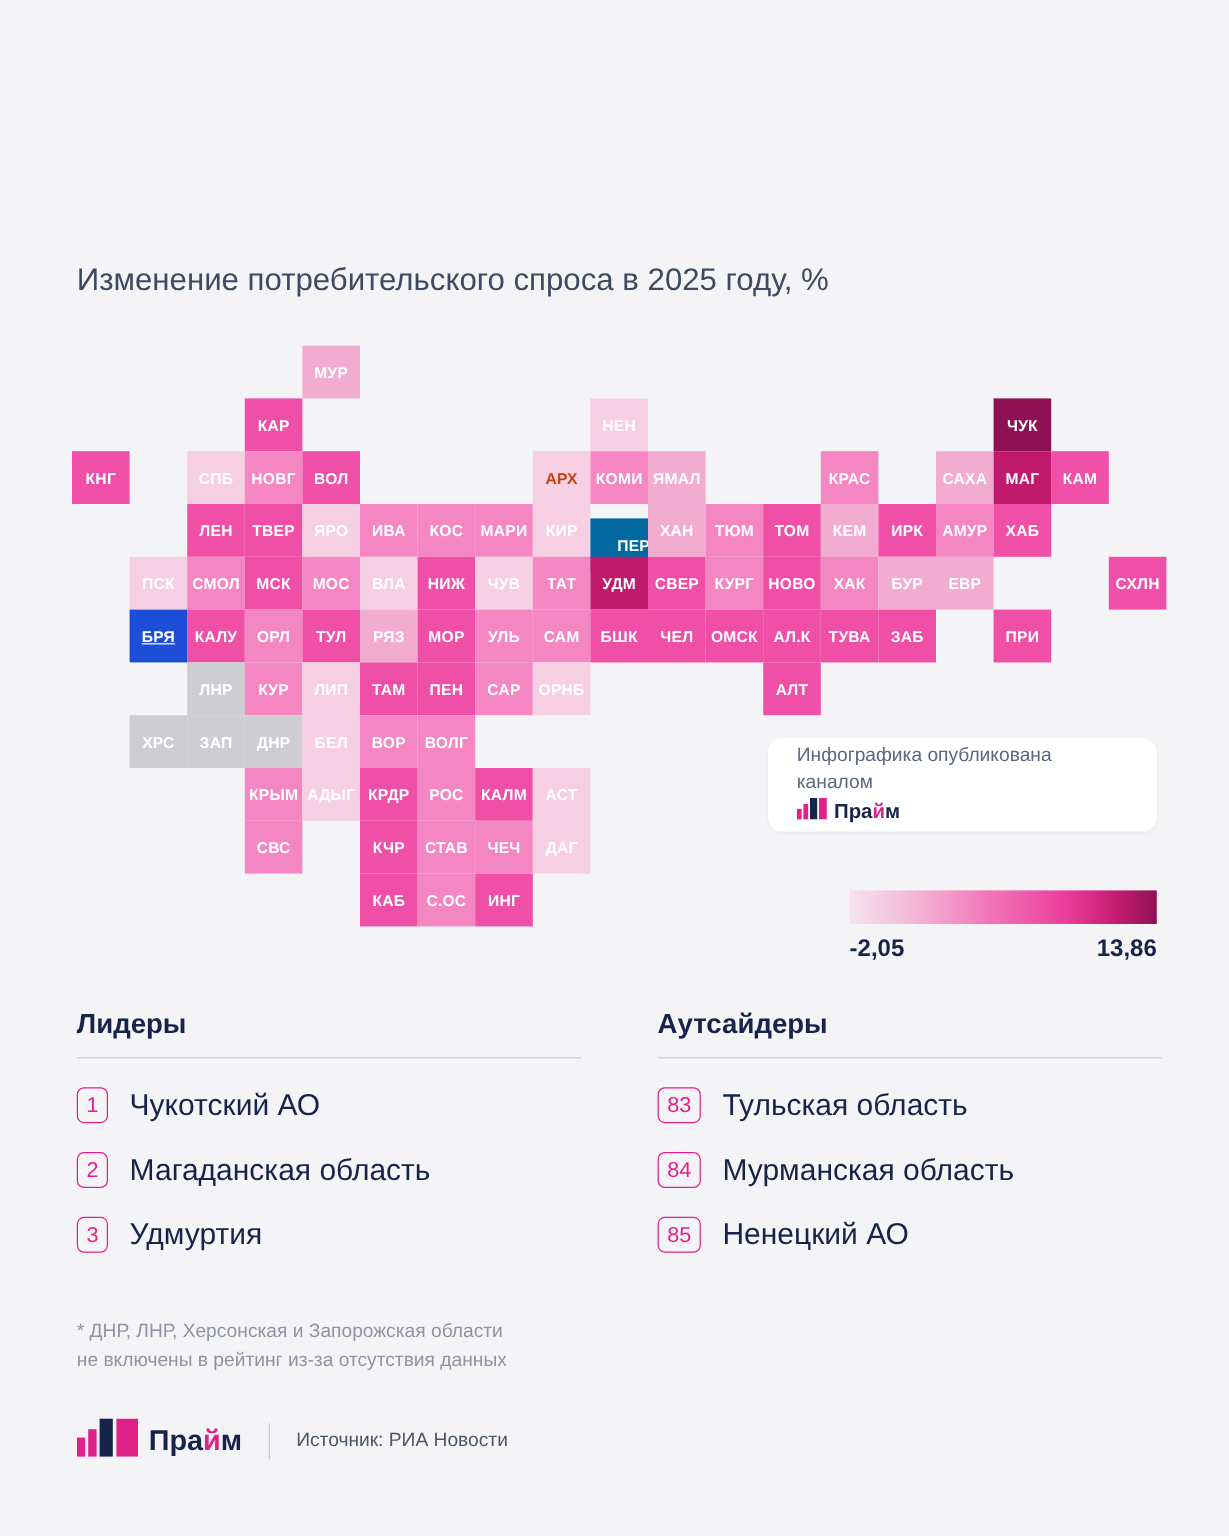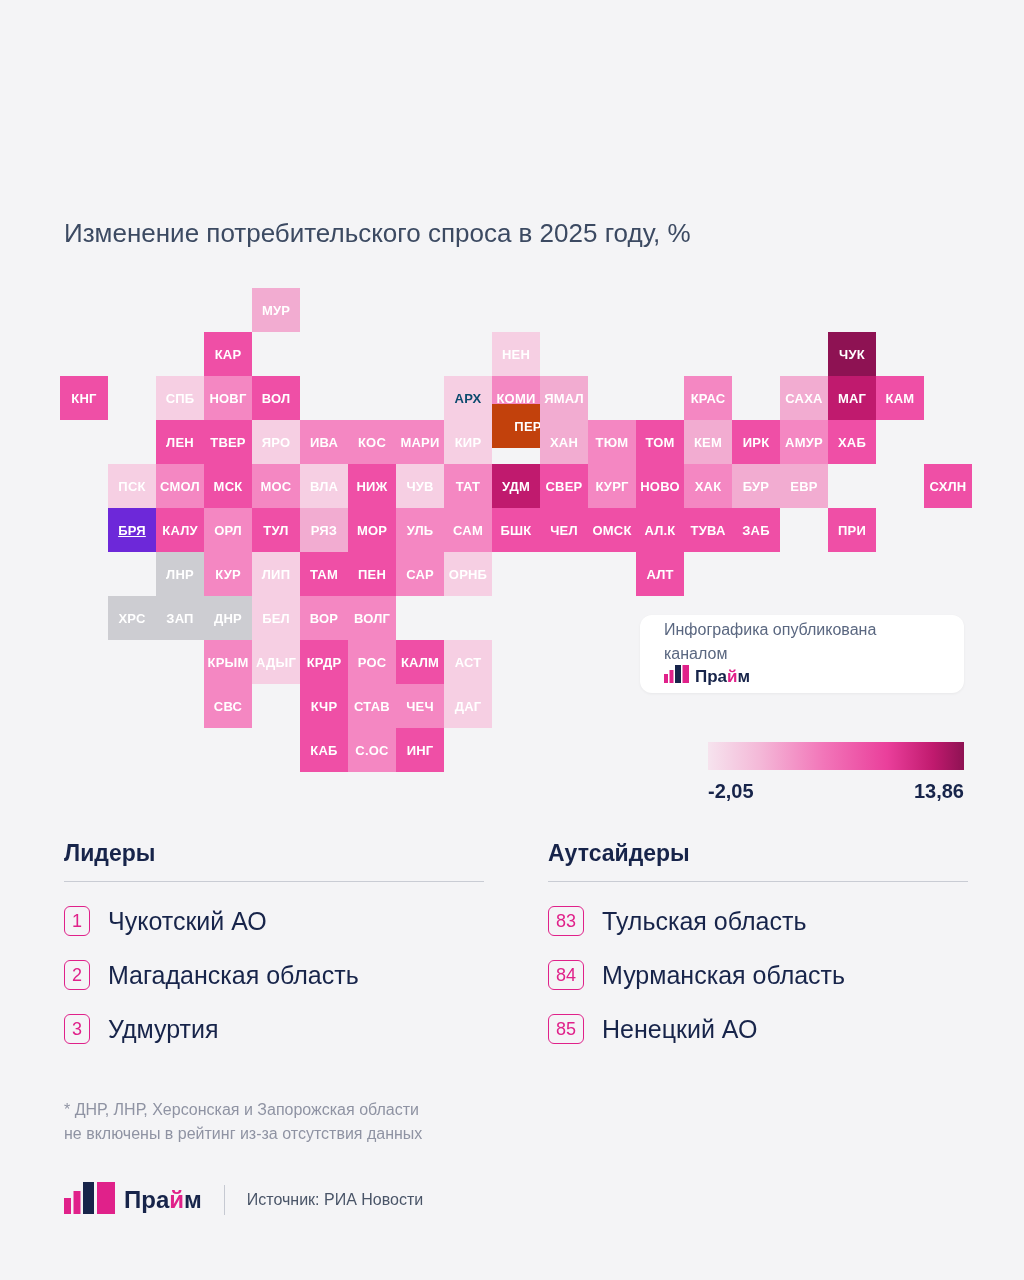--- a/index.html
+++ b/index.html
@@ -98,35 +98,35 @@
 
   <div class="map" id="map">
       <div class="cell" style="left: 192px; top: 0px; background: rgb(242, 172, 209); color: rgb(255, 255, 255);">МУР</div>
       <div class="cell" style="left: 144px; top: 44px; background: rgb(239, 79, 166);">КАР</div>
       <div class="cell" style="left: 432px; top: 44px; background: rgb(246, 207, 227); color: rgb(255, 255, 255);">НЕН</div>
       <div class="cell" style="left: 768px; top: 44px; background: rgb(142, 18, 83);">ЧУК</div>
       <div class="cell" style="left: 0px; top: 88px; background: rgb(239, 79, 166);">КНГ</div>
       <div class="cell" style="left: 96px; top: 88px; background: rgb(246, 207, 227); color: rgb(255, 255, 255);">СПБ</div>
       <div class="cell" style="left: 144px; top: 88px; background: rgb(244, 135, 194);">НОВГ</div>
       <div class="cell" style="left: 192px; top: 88px; background: rgb(239, 79, 166);">ВОЛ</div>
-      <div class="cell" style="left: 384px; top: 88px; background: rgb(246, 207, 227); color: #0c4a6e;">АРХ</div>
+      <div class="cell" style="left: 384px; top: 88px; background: rgb(246, 207, 227); color: #c2410c;">АРХ</div>
       <div class="cell" style="left: 432px; top: 88px; background: rgb(244, 135, 194);">КОМИ</div>
       <div class="cell" style="left: 480px; top: 88px; background: rgb(242, 172, 209); color: rgb(255, 255, 255);">ЯМАЛ</div>
       <div class="cell" style="left: 624px; top: 88px; background: rgb(244, 135, 194);">КРАС</div>
       <div class="cell" style="left: 720px; top: 88px; background: rgb(242, 172, 209); color: rgb(255, 255, 255);">САХА</div>
       <div class="cell" style="left: 768px; top: 88px; background: rgb(192, 26, 110);">МАГ</div>
       <div class="cell" style="left: 816px; top: 88px; background: rgb(239, 79, 166);">КАМ</div>
       <div class="cell" style="left: 96px; top: 132px; background: rgb(239, 79, 166);">ЛЕН</div>
       <div class="cell" style="left: 144px; top: 132px; background: rgb(239, 79, 166);">ТВЕР</div>
       <div class="cell" style="left: 192px; top: 132px; background: rgb(246, 207, 227); color: rgb(255, 255, 255);">ЯРО</div>
       <div class="cell" style="left: 240px; top: 132px; background: rgb(244, 135, 194);">ИВА</div>
       <div class="cell" style="left: 288px; top: 132px; background: rgb(244, 135, 194);">КОС</div>
       <div class="cell" style="left: 336px; top: 132px; background: rgb(244, 135, 194);">МАРИ</div>
       <div class="cell" style="left: 384px; top: 132px; background: rgb(246, 207, 227); color: rgb(255, 255, 255);">КИР</div>
-      <div class="cell" style="left: 432px; top: 116px; background: #c2410c; padding-left: 24px;">ПЕР</div>
+      <div class="cell" style="left: 432px; top: 144px; background: #0369a1; padding-left: 24px;">ПЕР</div>
       <div class="cell" style="left: 480px; top: 132px; background: rgb(242, 172, 209); color: rgb(255, 255, 255);">ХАН</div>
       <div class="cell" style="left: 528px; top: 132px; background: rgb(244, 135, 194);">ТЮМ</div>
       <div class="cell" style="left: 576px; top: 132px; background: rgb(239, 79, 166);">ТОМ</div>
       <div class="cell" style="left: 624px; top: 132px; background: rgb(242, 172, 209); color: rgb(255, 255, 255);">КЕМ</div>
       <div class="cell" style="left: 672px; top: 132px; background: rgb(239, 79, 166);">ИРК</div>
       <div class="cell" style="left: 720px; top: 132px; background: rgb(244, 135, 194);">АМУР</div>
       <div class="cell" style="left: 768px; top: 132px; background: rgb(239, 79, 166);">ХАБ</div>
       <div class="cell" style="left: 48px; top: 176px; background: rgb(246, 207, 227); color: rgb(255, 255, 255);">ПСК</div>
       <div class="cell" style="left: 96px; top: 176px; background: rgb(244, 135, 194);">СМОЛ</div>
       <div class="cell" style="left: 144px; top: 176px; background: rgb(239, 79, 166);">МСК</div>
@@ -136,21 +136,21 @@
       <div class="cell" style="left: 336px; top: 176px; background: rgb(246, 207, 227); color: rgb(255, 255, 255);">ЧУВ</div>
       <div class="cell" style="left: 384px; top: 176px; background: rgb(244, 135, 194);">ТАТ</div>
       <div class="cell" style="left: 432px; top: 176px; background: rgb(192, 26, 110);">УДМ</div>
       <div class="cell" style="left: 480px; top: 176px; background: rgb(239, 79, 166);">СВЕР</div>
       <div class="cell" style="left: 528px; top: 176px; background: rgb(244, 135, 194);">КУРГ</div>
       <div class="cell" style="left: 576px; top: 176px; background: rgb(239, 79, 166);">НОВО</div>
       <div class="cell" style="left: 624px; top: 176px; background: rgb(244, 135, 194);">ХАК</div>
       <div class="cell" style="left: 672px; top: 176px; background: rgb(242, 172, 209); color: rgb(255, 255, 255);">БУР</div>
       <div class="cell" style="left: 720px; top: 176px; background: rgb(242, 172, 209); color: rgb(255, 255, 255);">ЕВР</div>
       <div class="cell" style="left: 864px; top: 176px; background: rgb(239, 79, 166);">СХЛН</div>
-      <div class="cell" style="left: 48px; top: 220px; background: #6d28d9; text-decoration: underline;">БРЯ</div>
+      <div class="cell" style="left: 48px; top: 220px; background: #1d4ed8; text-decoration: underline;">БРЯ</div>
       <div class="cell" style="left: 96px; top: 220px; background: rgb(239, 79, 166);">КАЛУ</div>
       <div class="cell" style="left: 144px; top: 220px; background: rgb(244, 135, 194);">ОРЛ</div>
       <div class="cell" style="left: 192px; top: 220px; background: rgb(239, 79, 166);">ТУЛ</div>
       <div class="cell" style="left: 240px; top: 220px; background: rgb(242, 172, 209); color: rgb(255, 255, 255);">РЯЗ</div>
       <div class="cell" style="left: 288px; top: 220px; background: rgb(239, 79, 166);">МОР</div>
       <div class="cell" style="left: 336px; top: 220px; background: rgb(244, 135, 194);">УЛЬ</div>
       <div class="cell" style="left: 384px; top: 220px; background: rgb(244, 135, 194);">САМ</div>
       <div class="cell" style="left: 432px; top: 220px; background: rgb(239, 79, 166);">БШК</div>
       <div class="cell" style="left: 480px; top: 220px; background: rgb(239, 79, 166);">ЧЕЛ</div>
       <div class="cell" style="left: 528px; top: 220px; background: rgb(239, 79, 166);">ОМСК</div>

